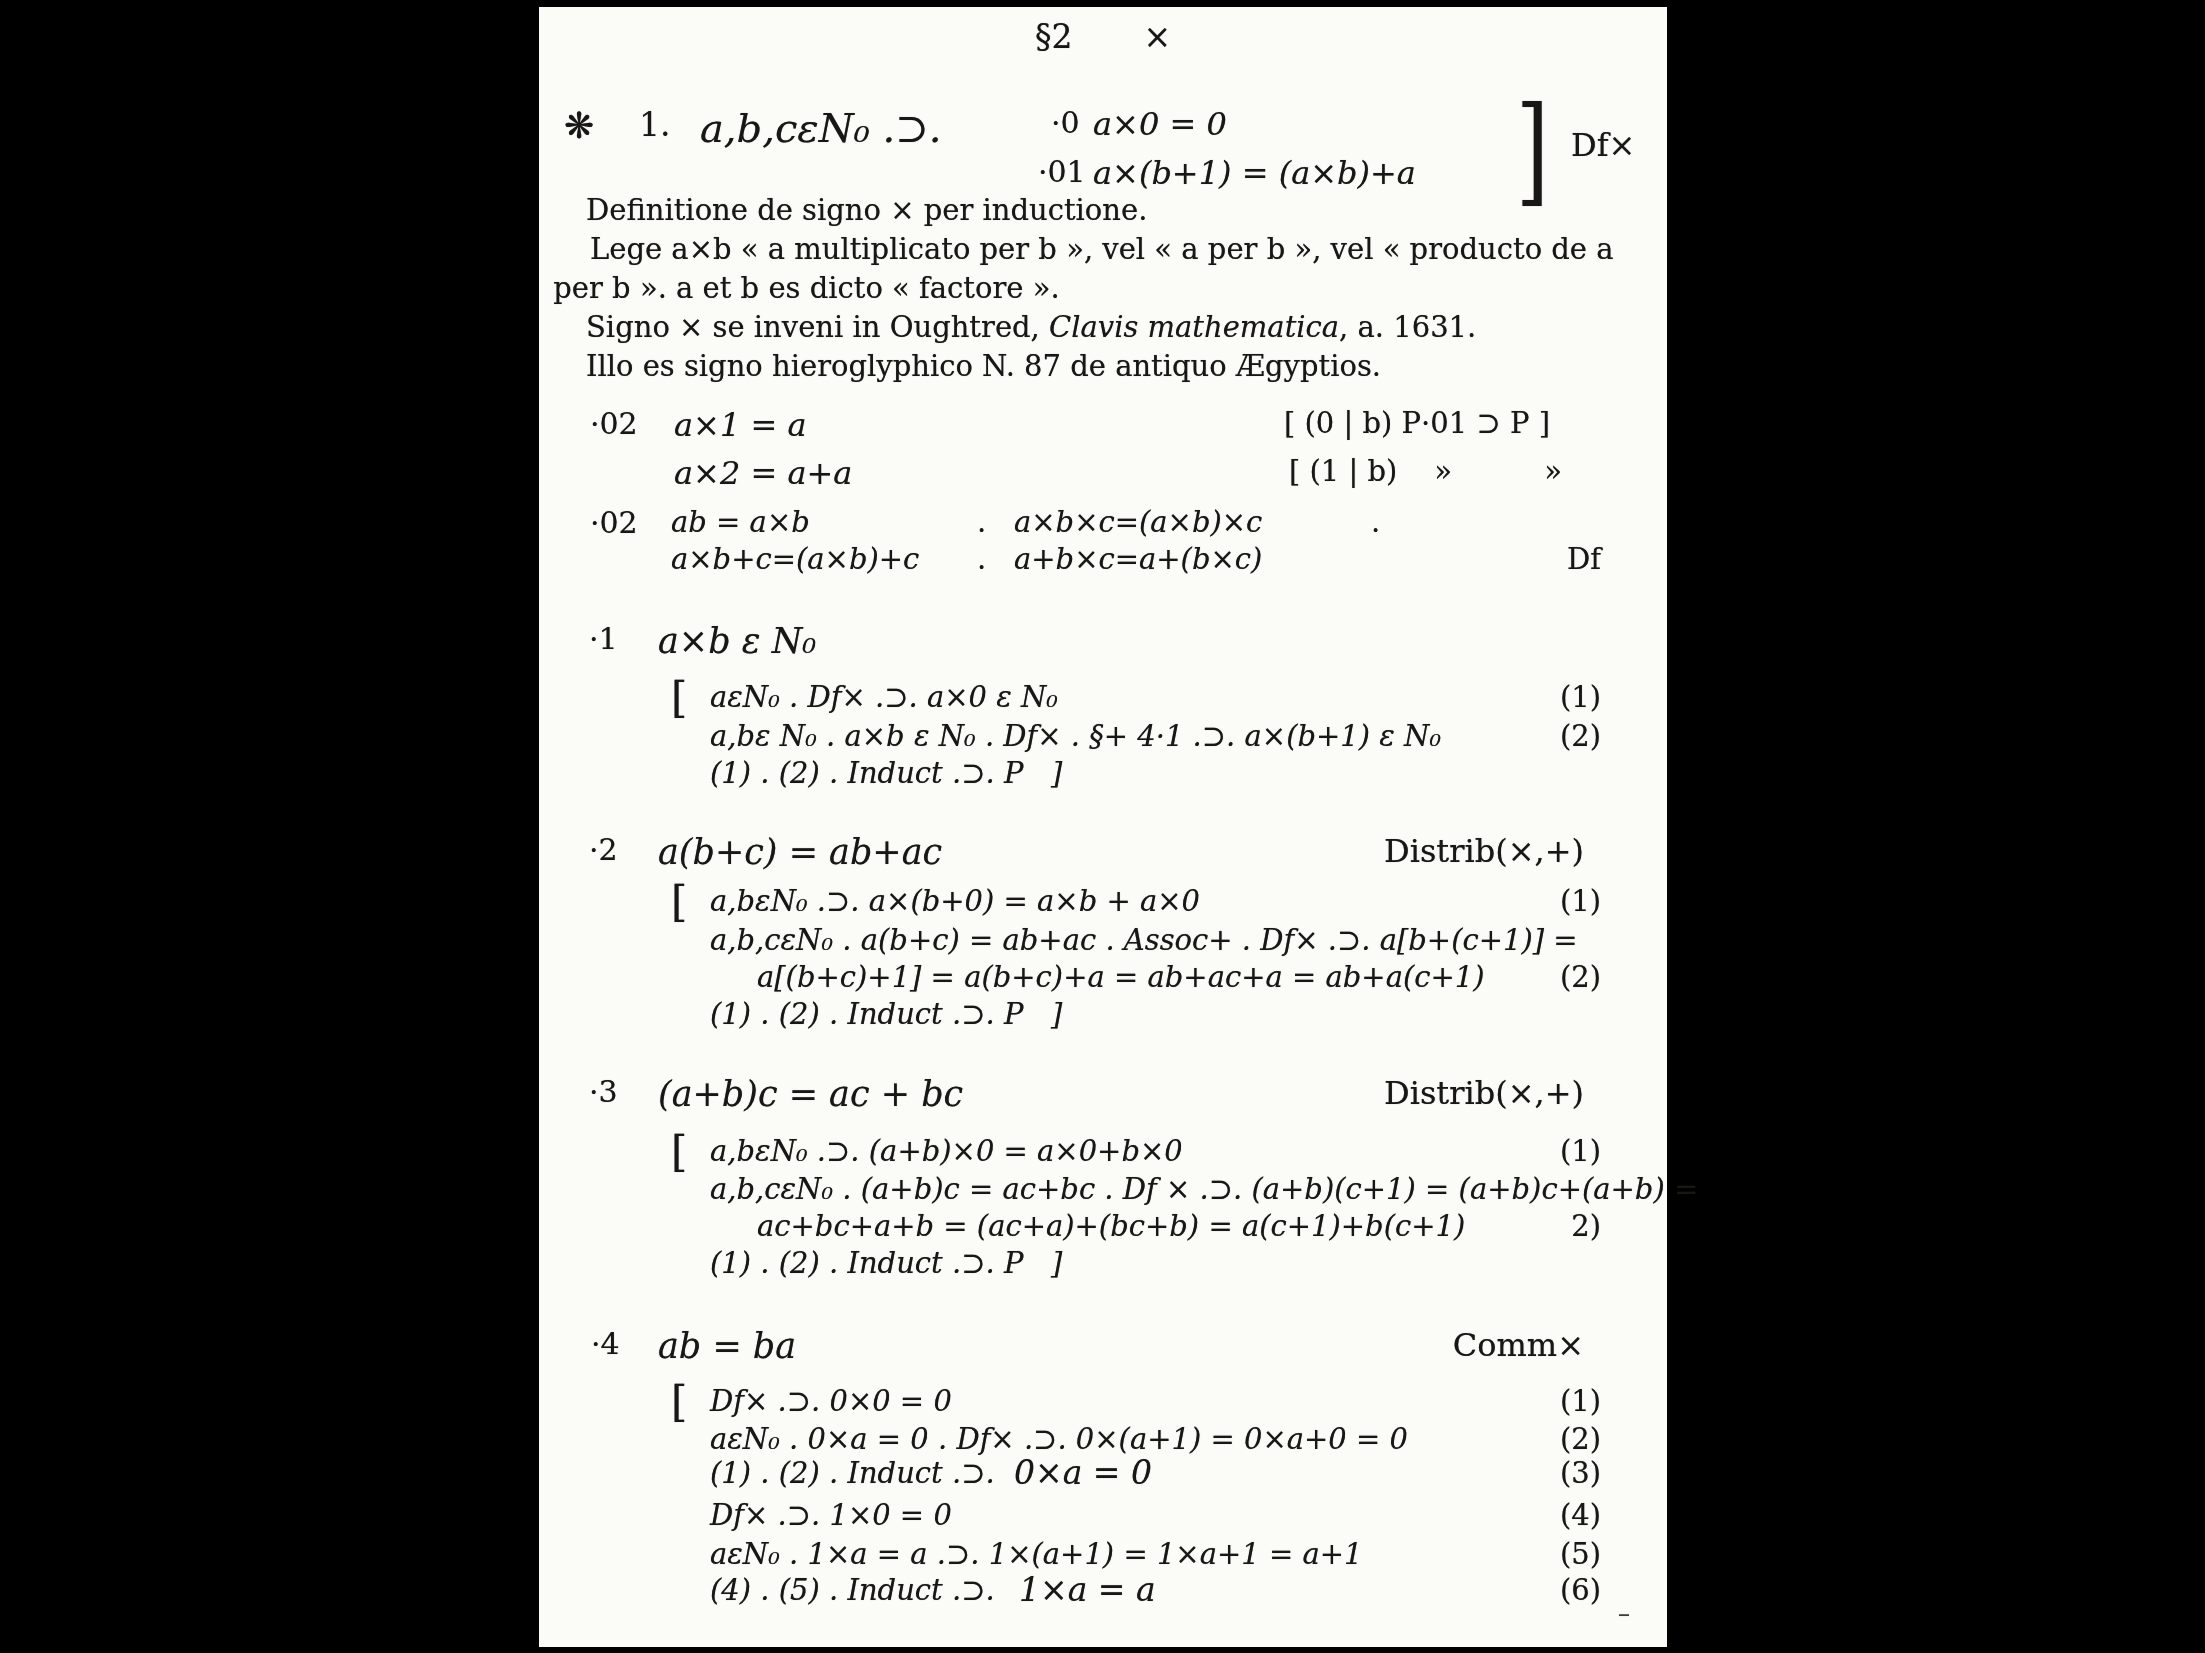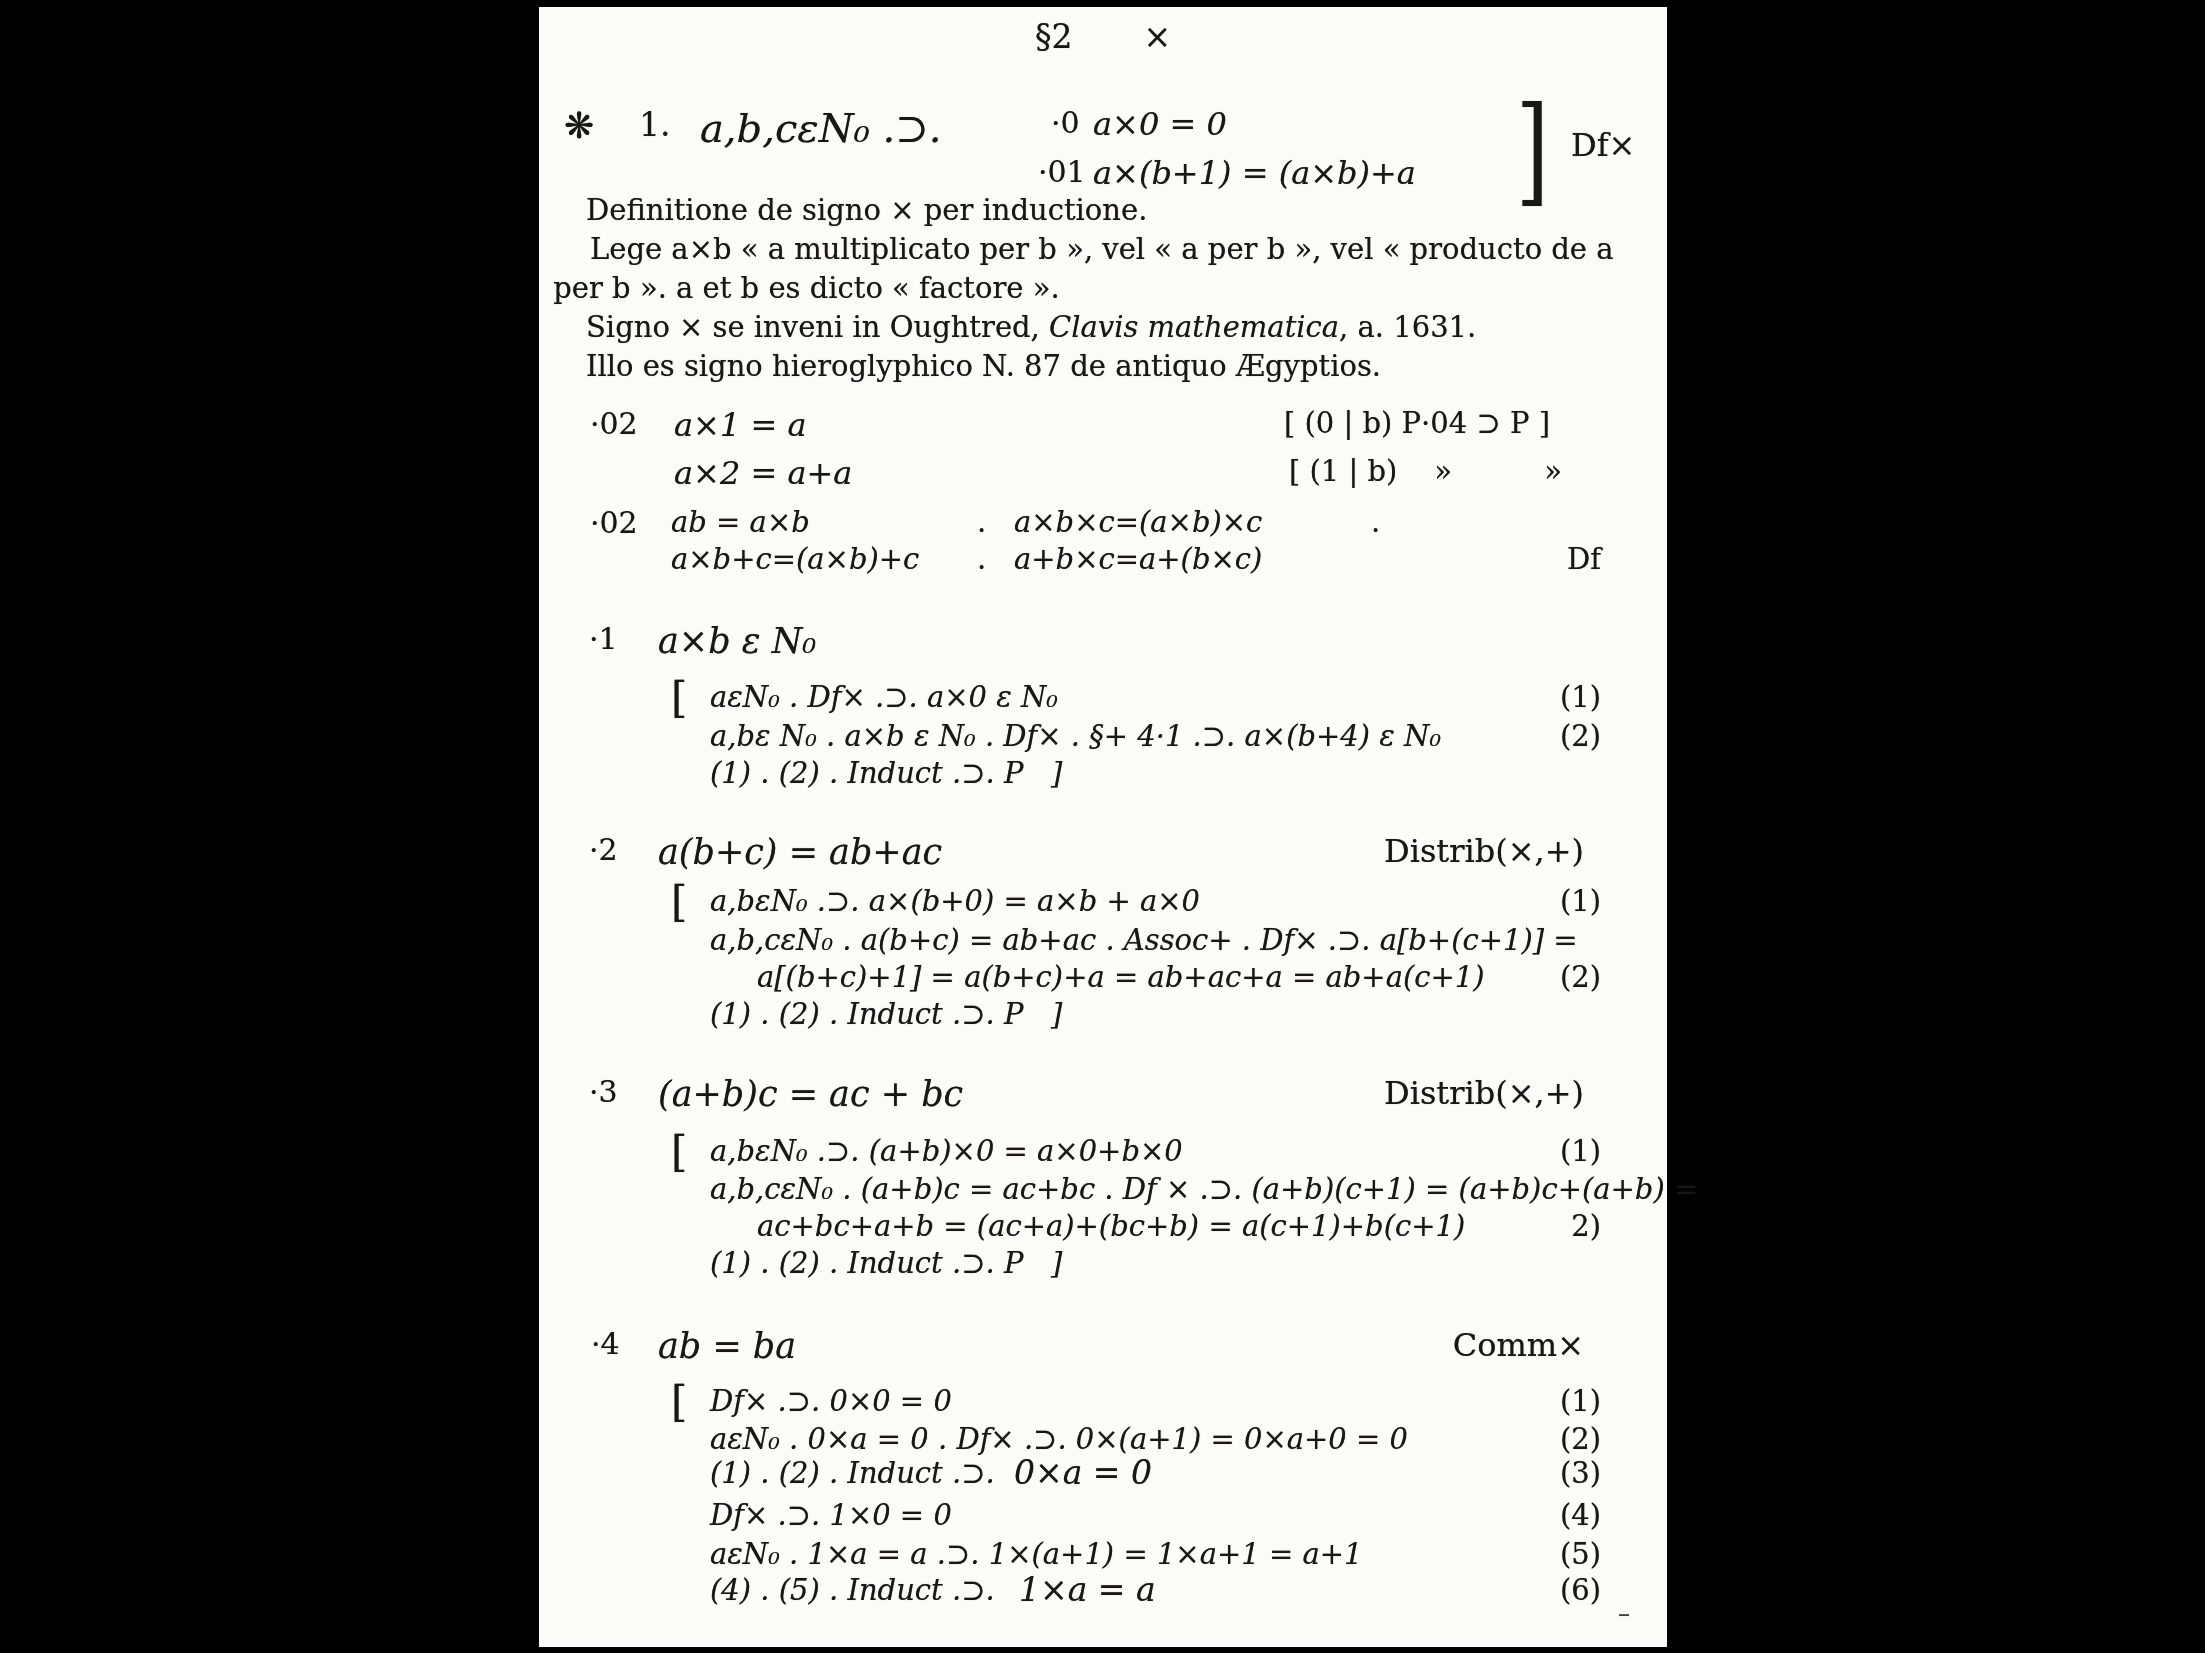--- a/index.html
+++ b/index.html
@@ -83,21 +83,21 @@
         <span class="roman pre">, a. 1631.</span>
       </span>
   </div>
   <div class="row" style="top:342px">
     <span class="abs roman pre fs-para" style="left:47px">Illo es signo hieroglyphico N. 87 de antiquo Ægyptios.</span>
   </div>
 
   <div class="row" style="top:399px">
     <span class="abs fs-tag pre" style="left:51px">·02</span>
     <span class="abs math pre fs-f1" style="left:135px">a×1 = a</span>
-    <span class="abs fs-note pre" style="left:745px">[ (0 | b) P·04 ⊃ P ]</span>
+    <span class="abs fs-note pre" style="left:745px">[ (0 | b) P·01 ⊃ P ]</span>
   </div>
   <div class="row" style="top:447px">
     <span class="abs math pre fs-f1" style="left:135px">a×2 = a+a</span>
     <span class="abs fs-note pre" style="left:750px">[ (1 | b)    »          »</span>
   </div>
 
   <div class="row" style="top:498px">
     <span class="abs fs-tag pre" style="left:51px">·02</span>
     <span class="abs math pre fs-proof" style="left:132px">ab = a×b</span>
     <span class="abs roman pre fs-proof" style="left:438px">.</span>
@@ -114,21 +114,21 @@
   <div class="row" style="top:614px">
     <span class="abs fs-tag pre" style="left:50px">·1</span>
     <span class="abs math pre fs-stmt" style="left:119px">a×b ε N₀</span>
   </div>
   <div class="row" style="top:673px">
     <span class="abs obracket pre" style="left:132px">[</span>
     <span class="abs math pre fs-proof" style="left:171px">aεN₀ . Df× .⊃. a×0 ε N₀</span>
     <span class="num fs-num pre">(1)</span>
   </div>
   <div class="row" style="top:712px">
-    <span class="abs math pre fs-proof" style="left:171px">a,bε N₀ . a×b ε N₀ . Df× . §+ 4·1 .⊃. a×(b+4) ε N₀</span>
+    <span class="abs math pre fs-proof" style="left:171px">a,bε N₀ . a×b ε N₀ . Df× . §+ 4·1 .⊃. a×(b+1) ε N₀</span>
     <span class="num fs-num pre">(2)</span>
   </div>
   <div class="row" style="top:749px">
     <span class="abs math pre fs-proof" style="left:171px">(1) . (2) . Induct .⊃. P   ]</span>
   </div>
 
   <div class="row" style="top:825px">
     <span class="abs fs-tag pre" style="left:50px">·2</span>
     <span class="abs math pre fs-stmt" style="left:119px">a(b+c) = ab+ac</span>
     <span class="rlabel fs-label pre">Distrib(×,+)</span>

